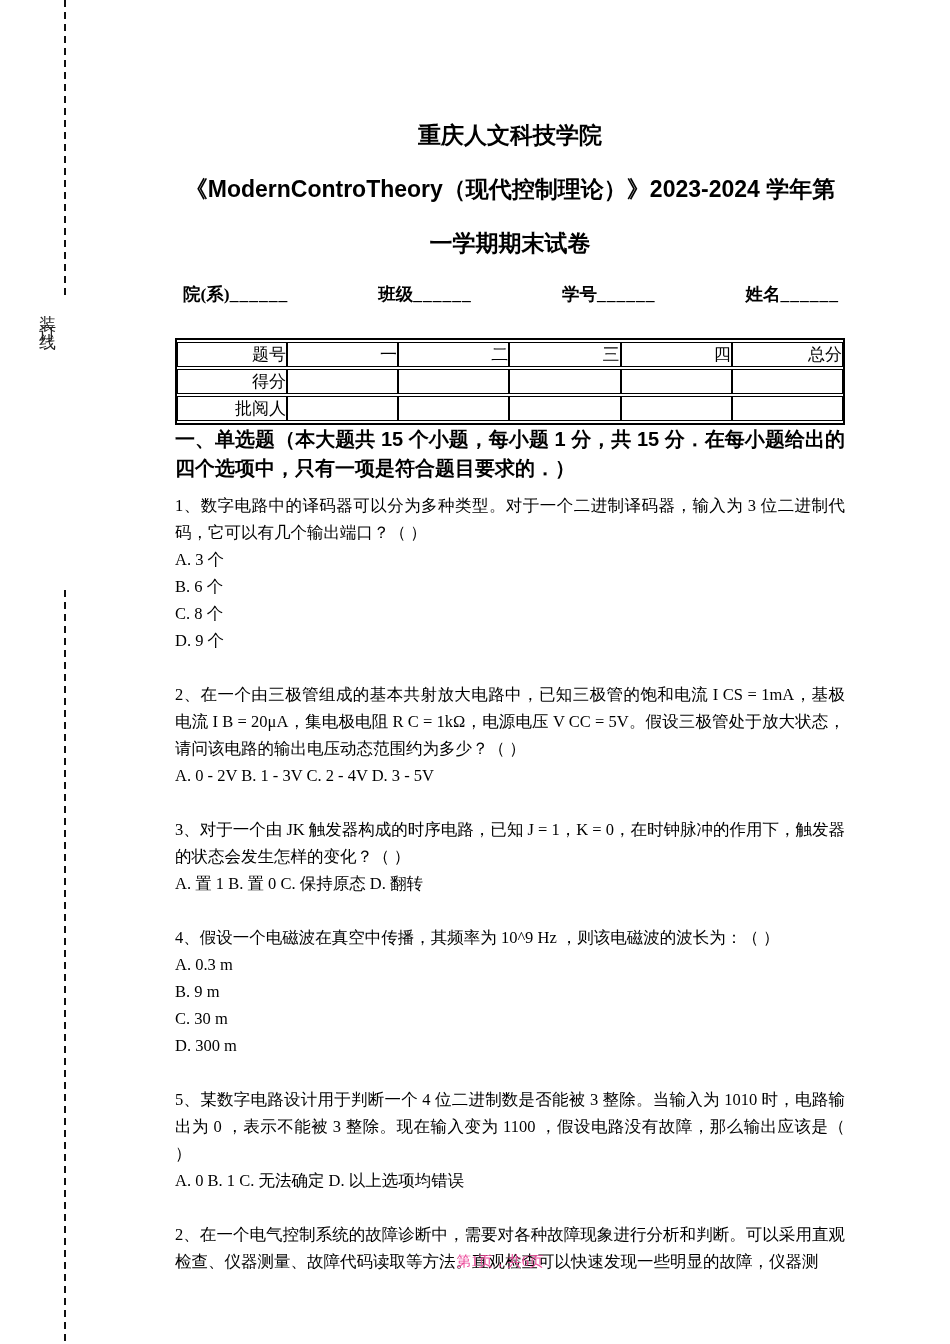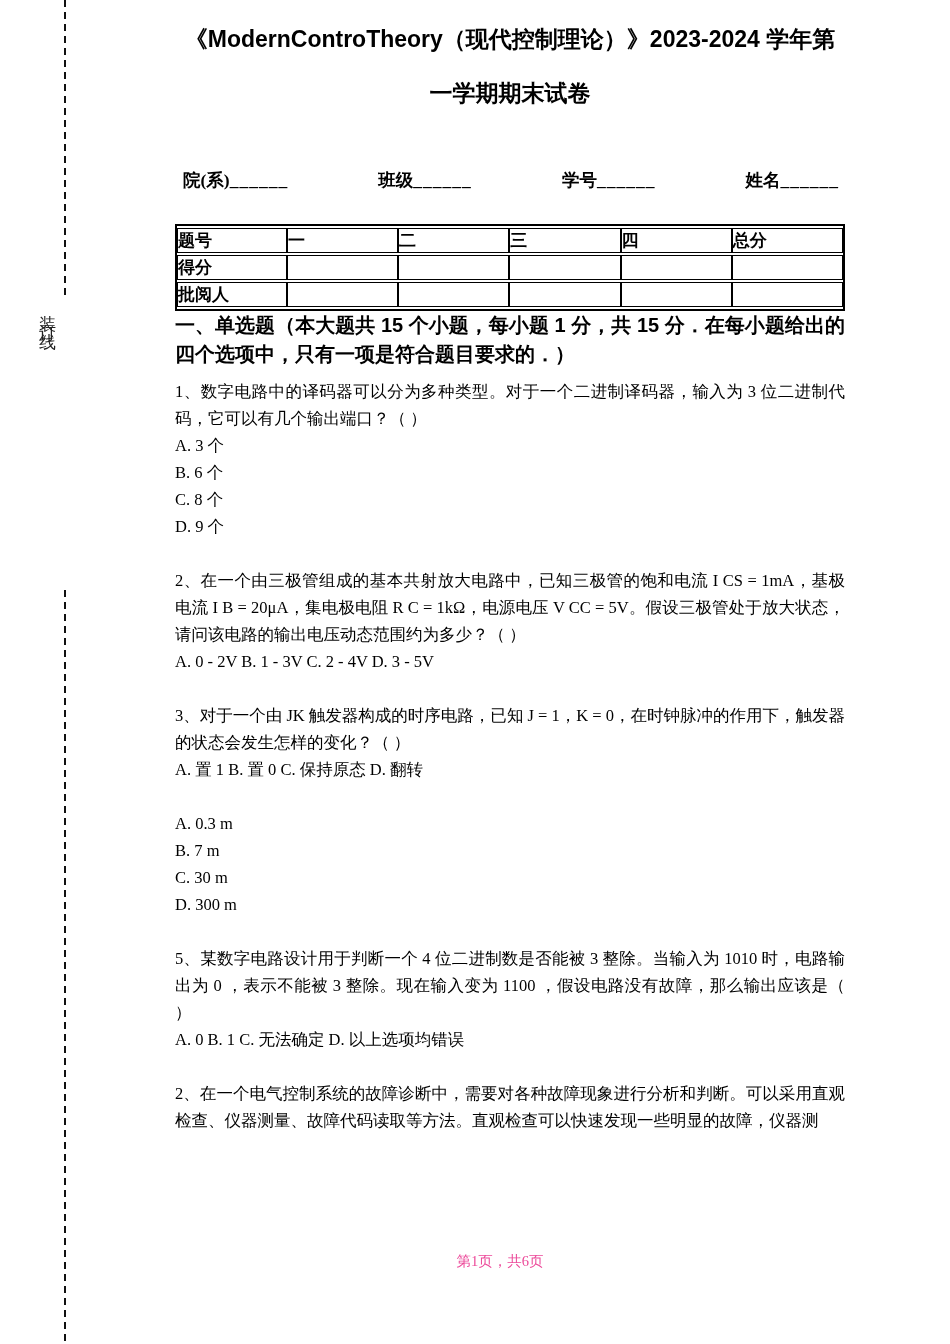--- a/index.html
+++ b/index.html
@@ -49,21 +49,21 @@
     margin-top: 24px;
     text-align: center;
     font-family: "Liberation Sans", "DejaVu Sans", sans-serif;
     font-weight: bold;
     font-size: 23px;
     line-height: 30px;
   }
 
   
   .fields {
-    margin-top: 60px;
+    margin-top: 24px;
     display: flex;
     justify-content: space-between;
     font-weight: bold;
     font-size: 17.5px;
     padding: 0 6px 0 8px;
   }
   .field { white-space: nowrap; }
   .field .blank { font-weight: bold; letter-spacing: 1px; }
 
   
@@ -71,22 +71,22 @@
     margin-top: 32px;
     width: 100%;
     border: 2px solid #000;
     border-collapse: separate;
     border-spacing: 0 2px;
     table-layout: fixed;
   }
   table.score th, table.score td {
     border: 1px solid #000;
     height: 23px;
-    text-align: left;
-    font-weight: bold;
+    text-align: right;
+    font-weight: normal;
     font-size: 17px;
     font-family: "Liberation Sans", "DejaVu Sans", sans-serif;
     padding: 0;
   }
   table.score col.c0 { width: 16.5%; }
 
   
   .section-heading {
     margin-top: 0;
     font-family: "Liberation Sans", "DejaVu Sans", sans-serif;
@@ -118,20 +118,21 @@
 </style>
 </head>
 <body>
 
 <div class="dash-seg dash-top"></div>
 <div class="dash-seg dash-bottom"></div>
 <div class="binding-text">装订线</div>
 
 <div class="content">
 
+  <div class="school">重庆人文科技学院</div>
   <div class="title-line">《ModernControTheory（现代控制理论）》2023-2024 学年第</div>
   <div class="title-line">一学期期末试卷</div>
 
   <div class="fields">
     <span class="field"><span>院(系)</span><span class="blank">______</span></span>
     <span class="field"><span>班级</span><span class="blank">______</span></span>
     <span class="field"><span>学号</span><span class="blank">______</span></span>
     <span class="field"><span>姓名</span><span class="blank">______</span></span>
   </div>
 
@@ -188,22 +189,23 @@
       <p>2、在一个由三极管组成的基本共射放大电路中，已知三极管的饱和电流 I CS = 1mA，基极电流 I B = 20μA，集电极电阻 R C = 1kΩ，电源电压 V CC = 5V。假设三极管处于放大状态，请问该电路的输出电压动态范围约为多少？（ ）</p>
       <p class="opt">A. 0 - 2V B. 1 - 3V C. 2 - 4V D. 3 - 5V</p>
     </div>
 
     <div class="q">
       <p>3、对于一个由 JK 触发器构成的时序电路，已知 J = 1，K = 0，在时钟脉冲的作用下，触发器的状态会发生怎样的变化？（ ）</p>
       <p class="opt">A. 置 1 B. 置 0 C. 保持原态 D. 翻转</p>
     </div>
 
     <div class="q">
+      <p>4、假设一个电磁波在真空中传播，其频率为 10^9 Hz ，则该电磁波的波长为：（ ）</p>
       <p class="opt">A. 0.3 m</p>
-      <p class="opt">B. 7 m</p>
+      <p class="opt">B. 9 m</p>
       <p class="opt">C. 30 m</p>
       <p class="opt">D. 300 m</p>
     </div>
 
     <div class="q">
       <p>5、某数字电路设计用于判断一个 4 位二进制数是否能被 3 整除。当输入为 1010 时，电路输出为 0 ，表示不能被 3 整除。现在输入变为 1100 ，假设电路没有故障，那么输出应该是（ ）</p>
       <p class="opt">A. 0 B. 1 C. 无法确定 D. 以上选项均错误</p>
     </div>
 
     <div class="q">

